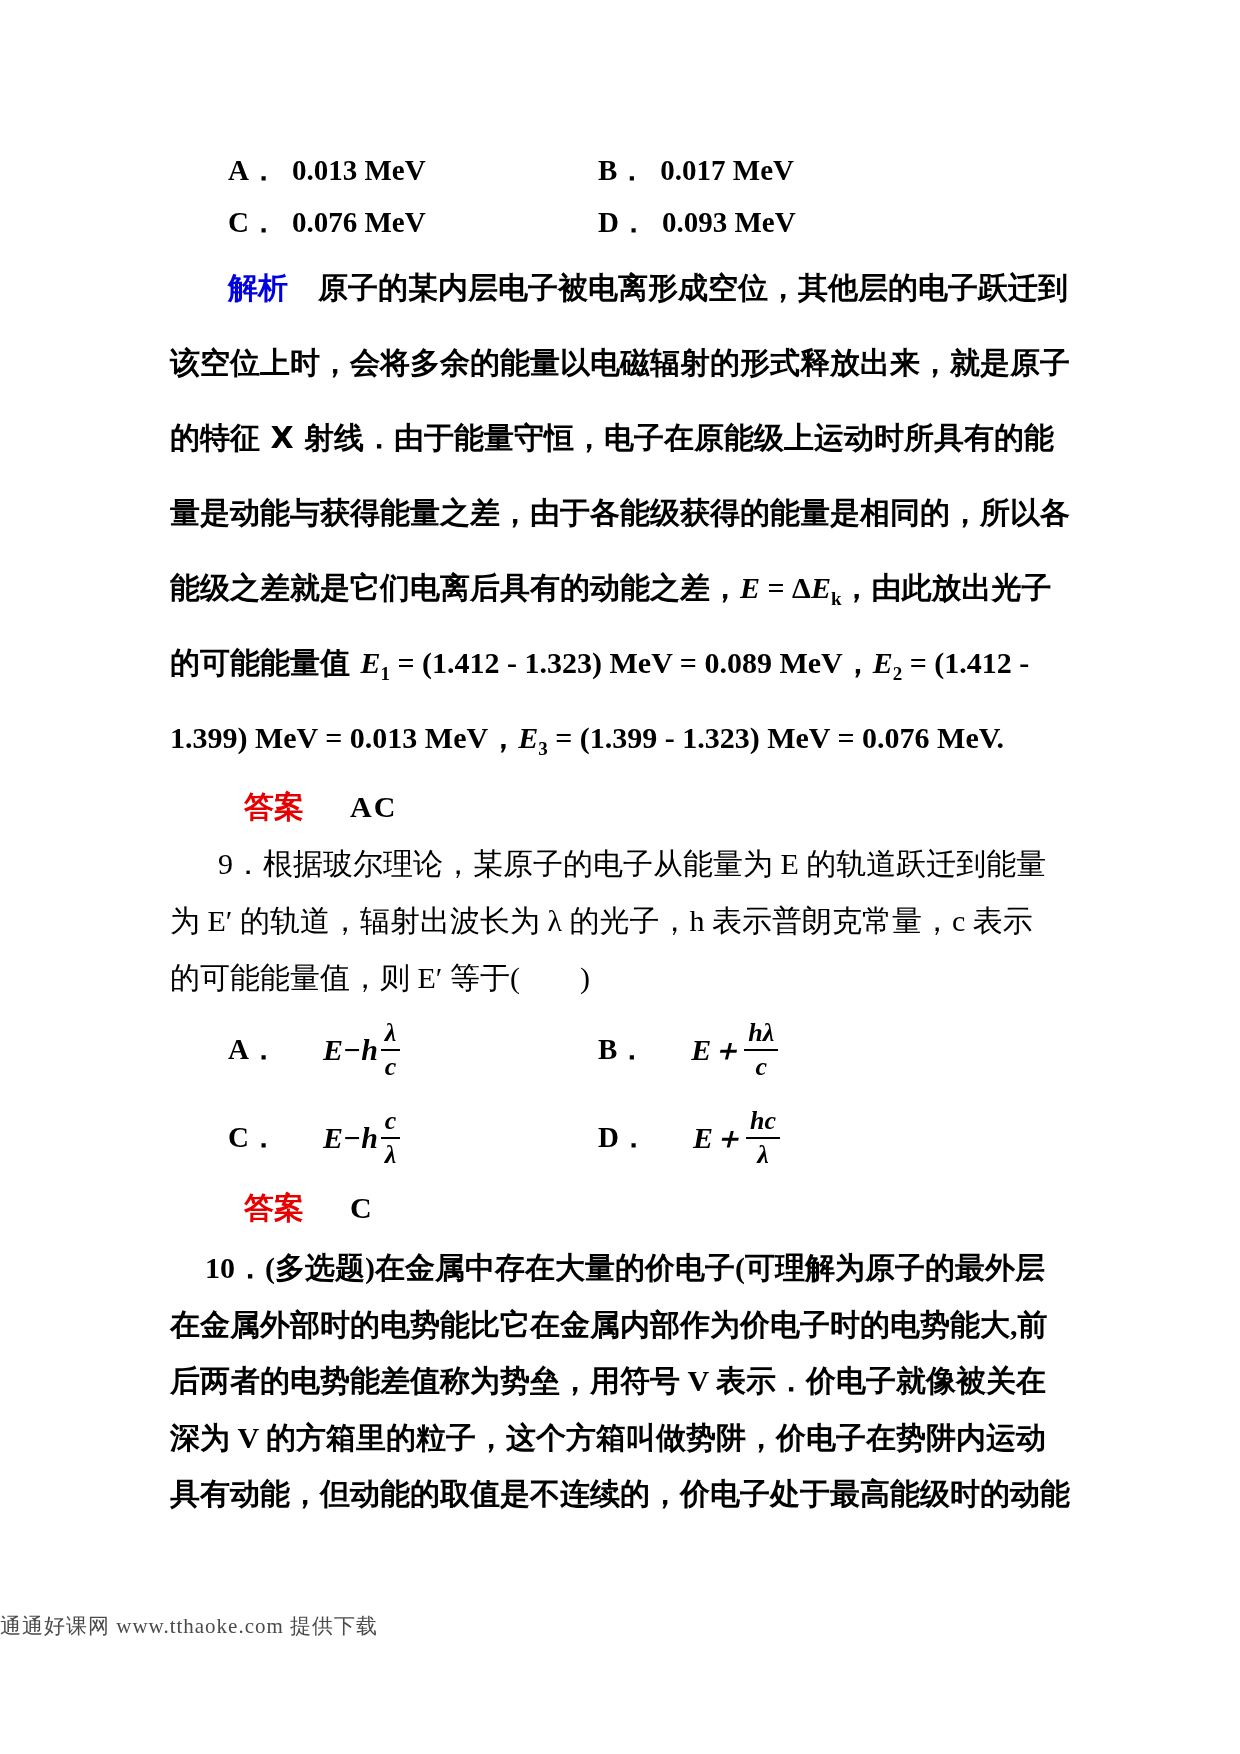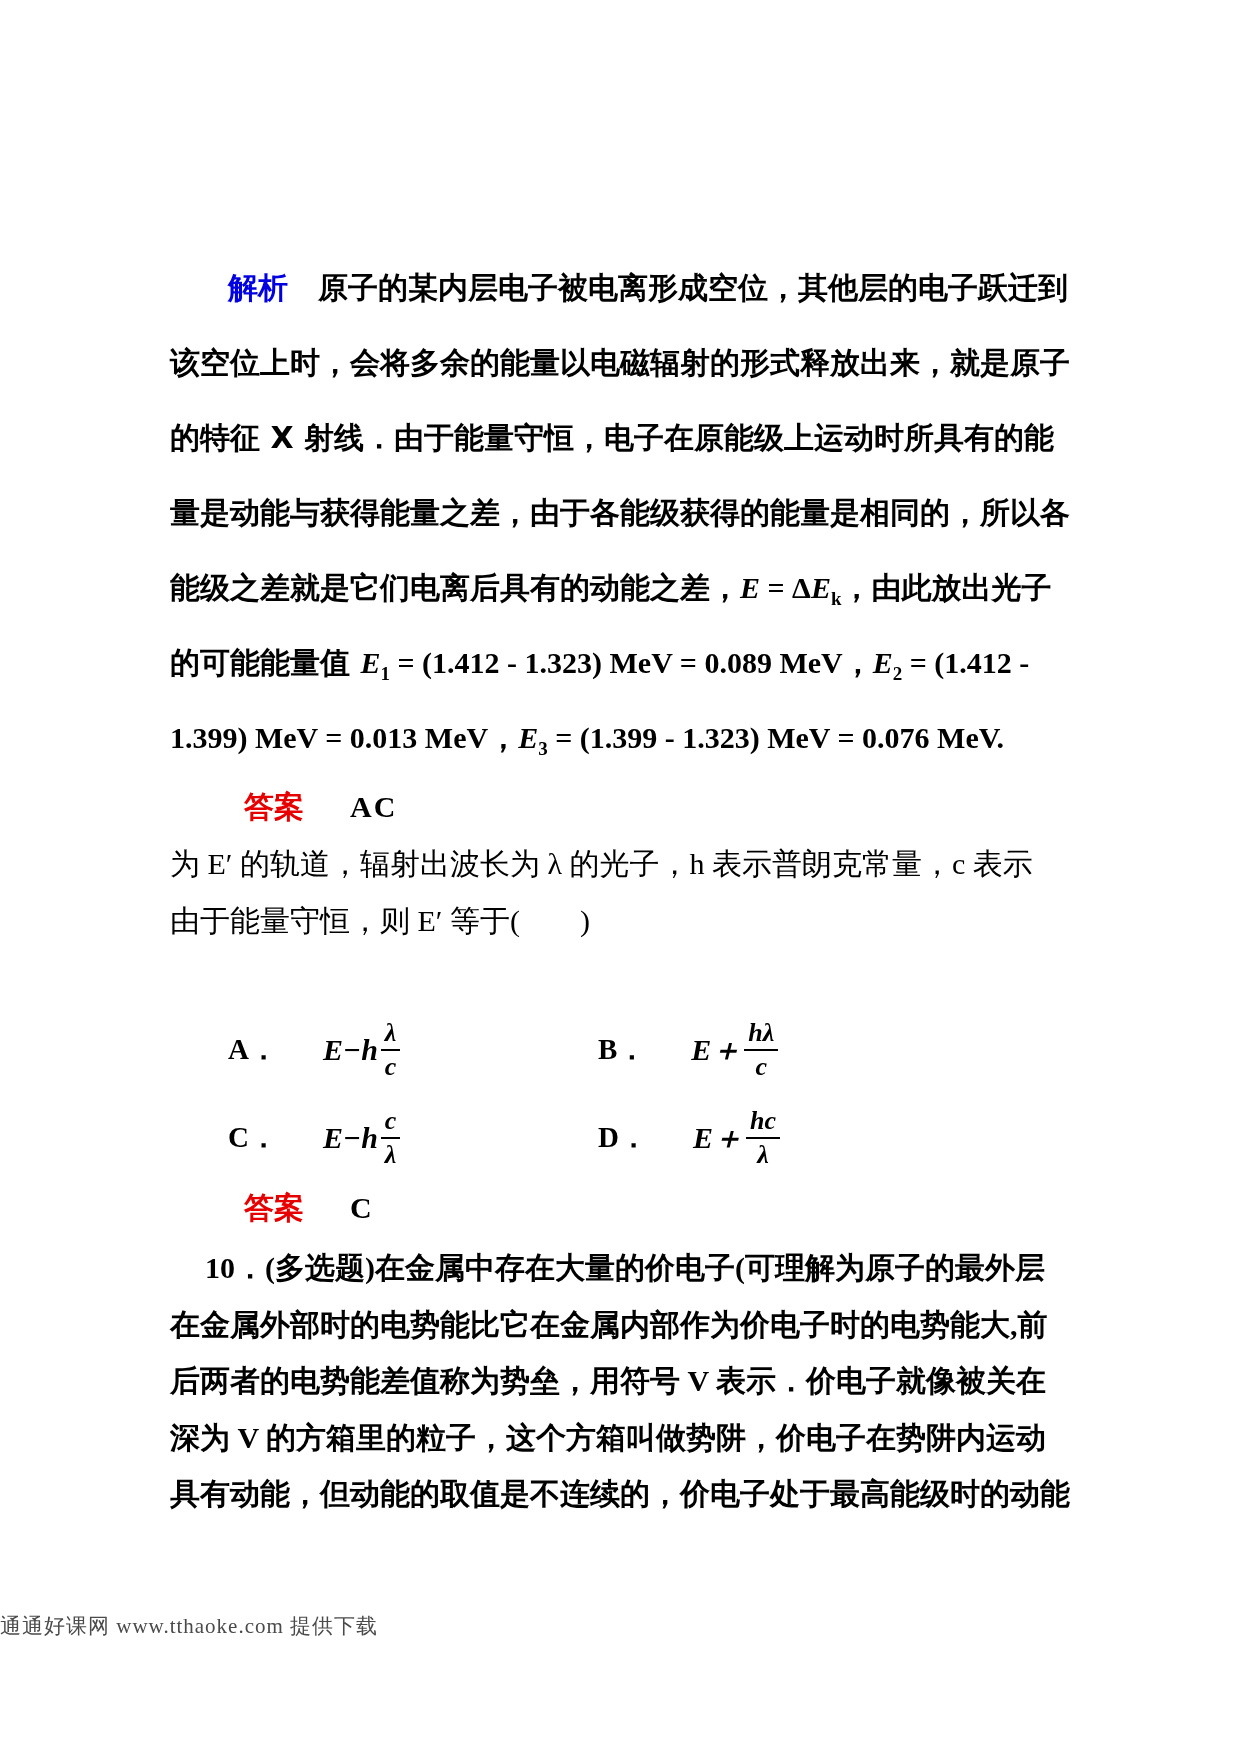--- a/index.html
+++ b/index.html
@@ -59,20 +59,30 @@
 
   
   #footer{position:absolute;left:0;top:1612px;width:1240px;
           font-size:21px;color:#4a4a4a;letter-spacing:1px;white-space:nowrap;}
 </style>
 </head>
 <body>
 
 <div class="page">
 
+  <div id="opts8">
+    <div class="optrow">
+      <span class="opt c1"><span class="optlabel">A．</span><span>0.013 MeV</span></span>
+      <span class="opt c2"><span class="optlabel">B．</span><span>0.017 MeV</span></span>
+    </div>
+    <div class="optrow">
+      <span class="opt c1"><span class="optlabel">C．</span><span>0.076 MeV</span></span>
+      <span class="opt c2"><span class="optlabel">D．</span><span>0.093 MeV</span></span>
+    </div>
+  </div>
 
   <div id="analysis">
     <div class="aline">
       <span class="alabel">解析</span><span>原子的某内层电子被电离形成空位，其他层的电子跃迁到</span>
     </div>
     <div class="aline"><span>该空位上时，会将多余的能量以电磁辐射的形式释放出来，就是原子</span></div>
     <div class="aline"><span>的特征 X 射线．由于能量守恒，电子在原能级上运动时所具有的能</span></div>
     <div class="aline"><span>量是动能与获得能量之差，由于各能级获得的能量是相同的，所以各</span></div>
     <div class="aline">
       <span>能级之差就是它们电离后具有的动能之差，</span><span class="mi">E</span><span class="m"> = Δ</span><span class="mi">E</span><sub class="m">k</sub><span>，由此放出光子</span>
@@ -83,22 +93,23 @@
     <div class="aline">
       <span class="m">1.399) MeV = 0.013 MeV，</span><span class="mi">E</span><sub class="m">3</sub><span class="m"> = (1.399 - 1.323) MeV = 0.076 MeV.</span>
     </div>
   </div>
 
   <div class="ansrow" id="ans8">
     <span class="anslabel">答案</span><span class="ansval">AC</span>
   </div>
 
   <div class="qblock" id="q9">
+    <div class="qline first">9．根据玻尔理论，某原子的电子从能量为 E 的轨道跃迁到能量</div>
     <div class="qline">为 E′ 的轨道，辐射出波长为 λ 的光子，h 表示普朗克常量，c 表示</div>
-    <div class="qline">由于能量守恒，则 E′ 等于(　　)</div>
+    <div class="qline">的可能能量值，则 E′ 等于(　　)</div>
   </div>
 
   <div class="foptrow" id="q9o1">
     <span class="fopt c1">
       <span class="foptlabel">A．</span>
         <span class="fpre">E−h</span>
         <span class="frac">
           <span class="num">λ</span>
           <span class="den">c</span>
         </span>

